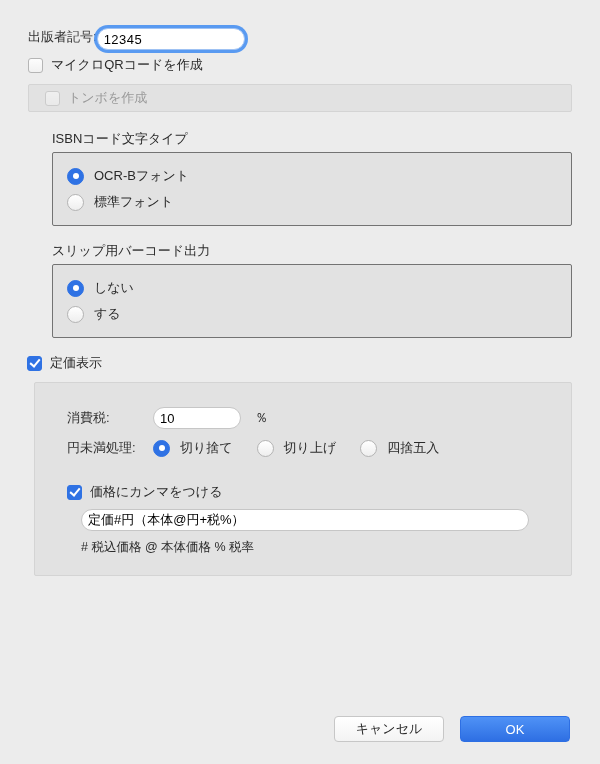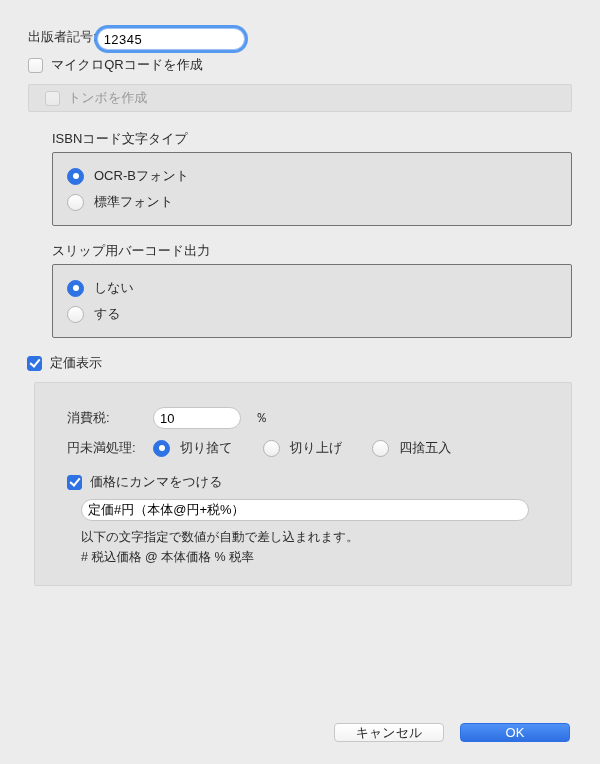--- a/index.html
+++ b/index.html
@@ -64,21 +64,21 @@
   .section-title {
     margin-left: 24px;
     margin-bottom:4px;
     font-size:13px;
   }
   .group-panel {
     background:#e2e2e2; border:1px solid #737373; border-radius:2px;
     padding: 10px 14px; margin: 4px 0 16px 24px;
   }
   .radio-row { display:flex; align-items:center; gap:10px; padding:4px 0;}
-  .radio-line { display:flex; align-items:center; gap:30px; }
+  .radio-line { display:flex; align-items:center; gap:24px; }
   .radio {
     width:17px; height:17px; border-radius:50%;
     border:1px solid #b4b4b4; background:linear-gradient(#fff,#eee);
     display:inline-flex; align-items:center; justify-content:center;
     cursor:pointer; flex-shrink:0;
   }
   .radio.selected {
     background:#2f72e4; border-color:#2f72e4;
   }
   .radio.selected::after{
@@ -90,21 +90,21 @@
     padding-bottom:18px;
   }
   .price-row { display:flex; align-items:center; gap:14px; margin:10px 0 10px 16px;}
   .template-input { width:448px; margin-left:30px; }
   .help-text { font-size:12.5px; margin-left:30px; line-height:1.6; color:#2b2b2b;}
   .footer {
     display:flex; justify-content:flex-end; gap:16px;
     position:absolute; bottom:22px; right:30px; left:30px;
   }
   .btn {
-    height:19px; min-width:110px; border-radius:4px; font-size:13px;
+    height:26px; min-width:110px; border-radius:4px; font-size:13px;
     display:flex; align-items:center; justify-content:center; cursor:pointer;
     border:1px solid #c7c7c7; background:linear-gradient(#ffffff,#f3f3f3);
   }
   .btn.primary {
     background:linear-gradient(#4f92f6,#2e6fe3); color:#fff; border-color:#2e6fe3;
     font-weight:500;
   }
   .disabled-text{ color:#9a9a9a;}
 </style>
 </head>
@@ -172,26 +172,25 @@
       <div class="radio-row" style="padding:0;">
         <span class="radio"></span>
         <span>切り上げ</span>
       </div>
       <div class="radio-row" style="padding:0;">
         <span class="radio"></span>
         <span>四捨五入</span>
       </div>
     </div>
   </div>
-  <div class="chk-row" style="margin:16px 0 8px 16px;align-items:center;">
+  <div class="chk-row" style="margin:26px 0 8px 16px;align-items:center;">
     <span class="checkbox checked"></span>
     <span>価格にカンマをつける</span>
   </div>
   <input type="text" class="template-input" value="定価#円（本体@円+税%）" style="">
   <div class="spacer-sm"></div>
-  <div class="help-text">以下の文字指定で数値が自動で差し込まれます。</div>
   <div class="help-text"># 税込価格  @ 本体価格  % 税率</div>
 </div>
 
 <div class="footer">
   <div class="btn">キャンセル</div>
   <div class="btn primary">OK</div>
 </div>
 
 </body></html>

